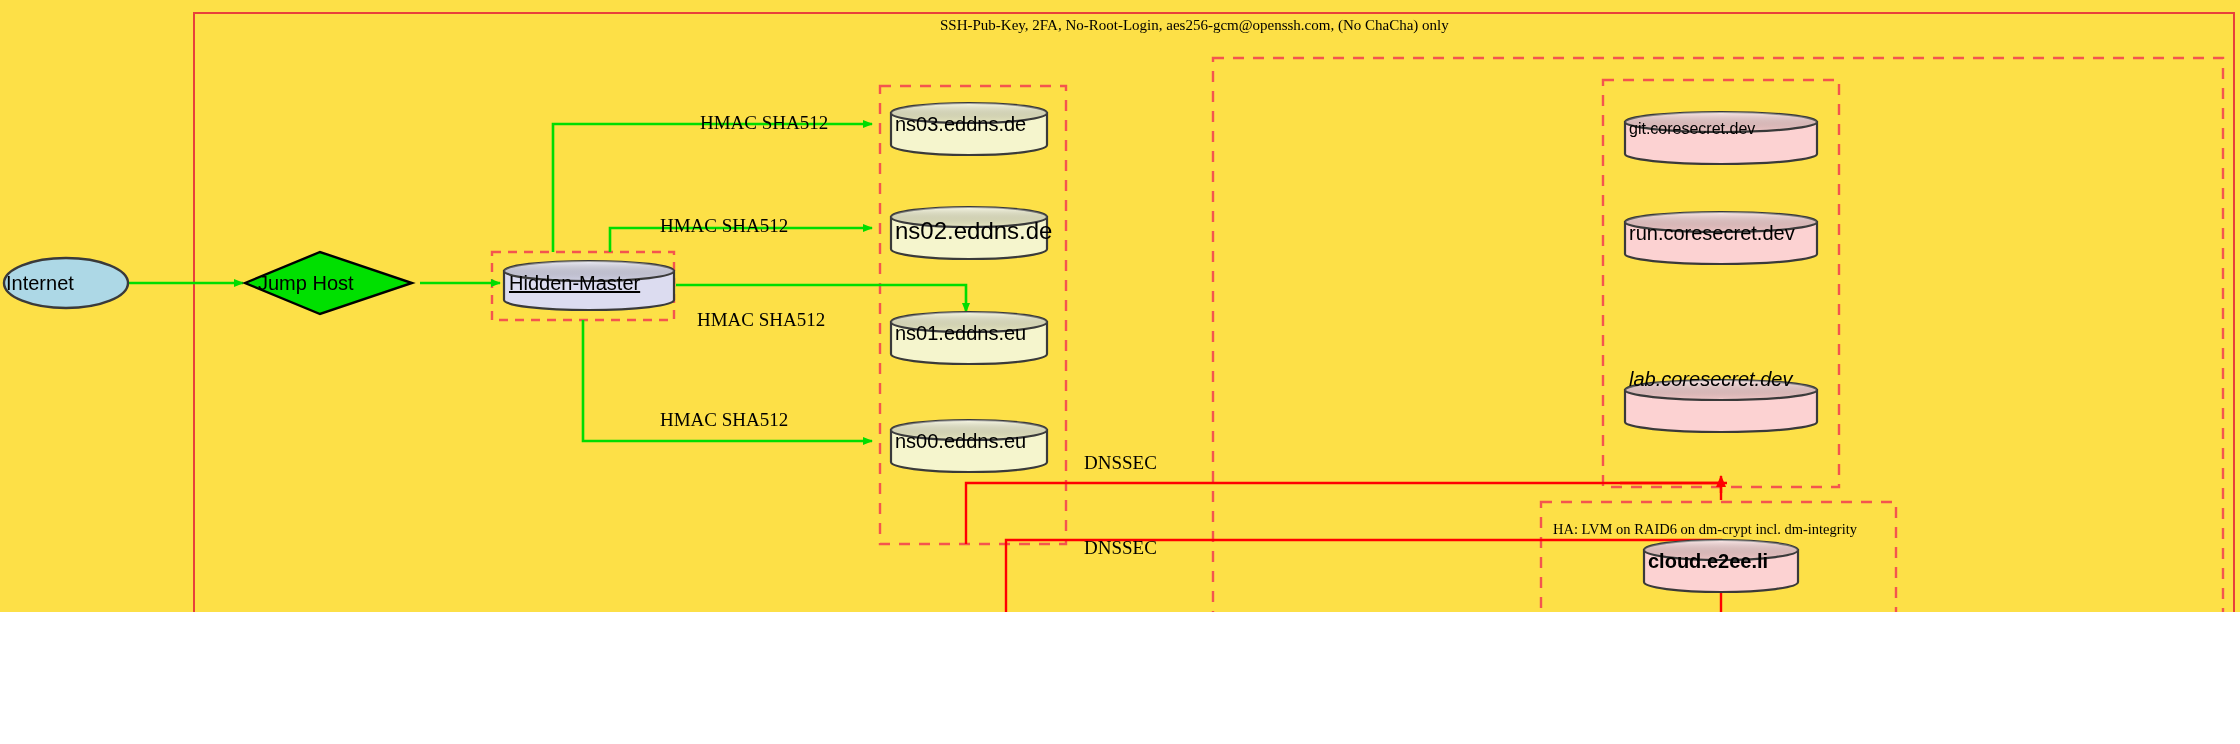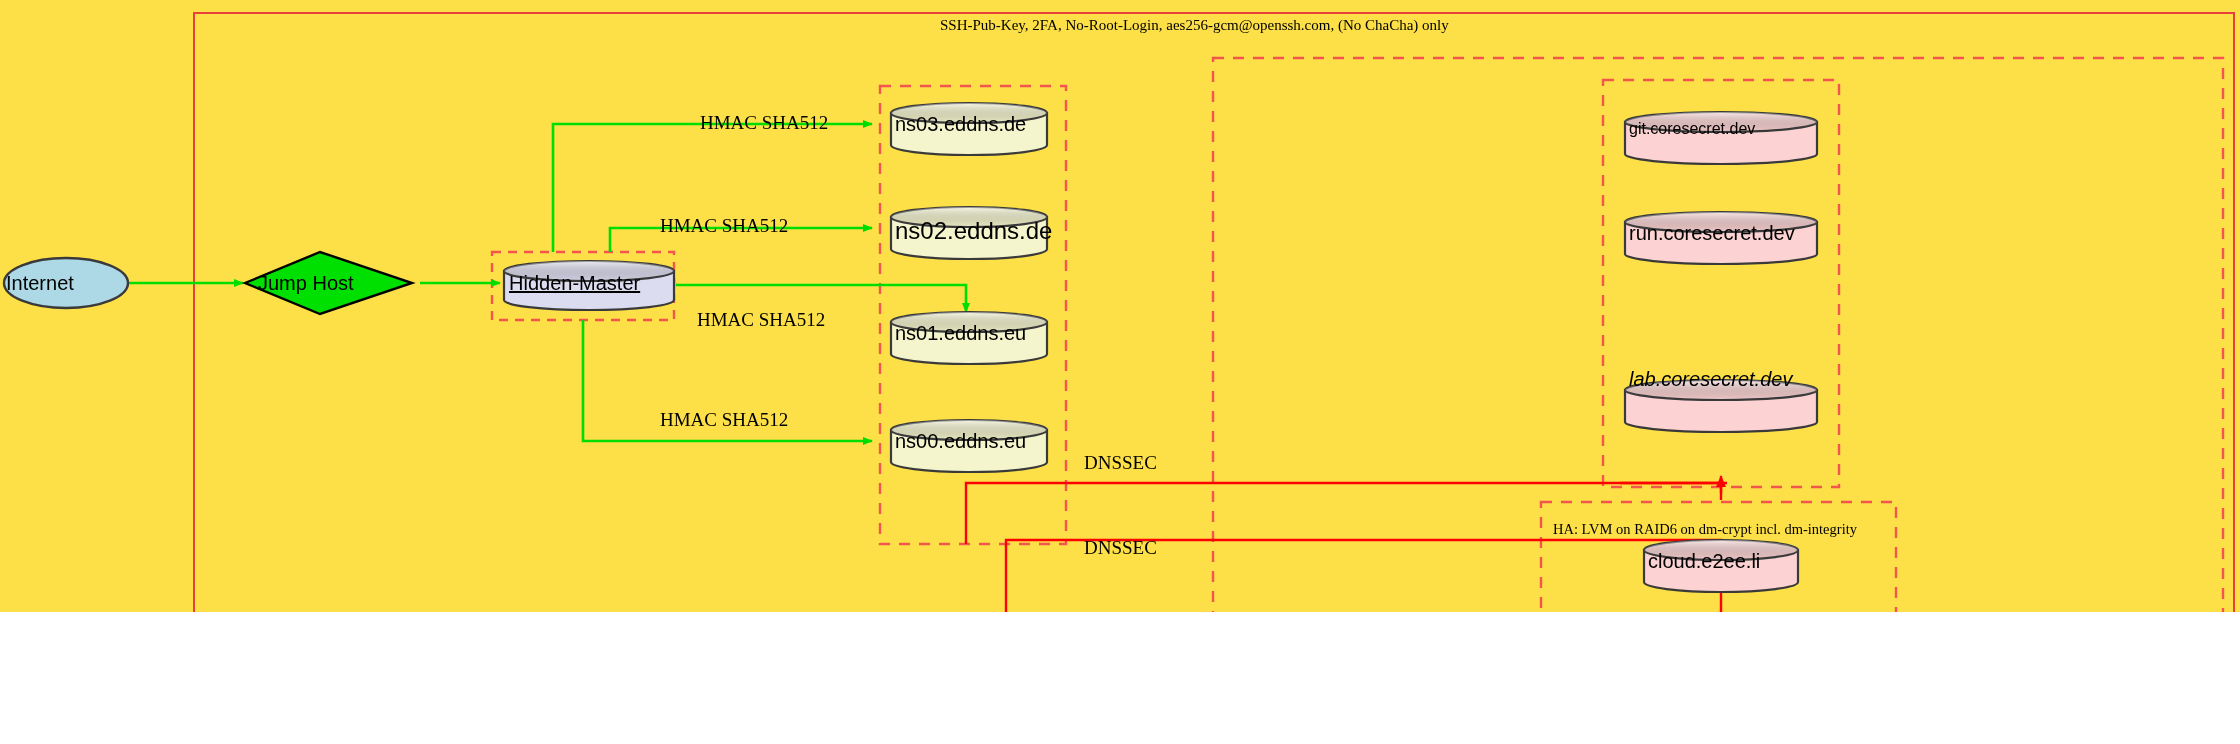--- a/index.html
+++ b/index.html
@@ -172,17 +172,17 @@
 
   <div class="node-label" style="left:895px; top:113px; width:148px; font-size:20px;">ns03.eddns.de</div>
   <div class="node-label" style="left:895px; top:217px; width:148px; font-size:24px;">ns02.eddns.de</div>
   <div class="node-label" style="left:895px; top:322px; width:148px; font-size:20px;">ns01.eddns.eu</div>
   <div class="node-label" style="left:895px; top:430px; width:148px; font-size:20px;">ns00.eddns.eu</div>
 
   <div class="node-label" style="left:1629px; top:120px; width:184px; font-size:16px;">git.coresecret.dev</div>
   <div class="node-label" style="left:1629px; top:222px; width:184px; font-size:20px;">run.coresecret.dev</div>
   <div class="node-label" style="left:1629px; top:368px; width:184px; font-size:20px;font-style:italic;">lab.coresecret.dev</div>
 
-  <div class="node-label" style="left:1648px; top:550px; width:146px; font-size:20px;">cloud.e2ee.li</div>
+  <div class="node-label" style="left:1648px; top:550px; width:146px; font-size:20px;font-weight:bold;">cloud.e2ee.li</div>
 
   <div class="node-label" style="left:886px; top:689px; width:160px; font-size:20px;">TLS/HTTPS</div>
 
 </div>
 
 </body></html>

